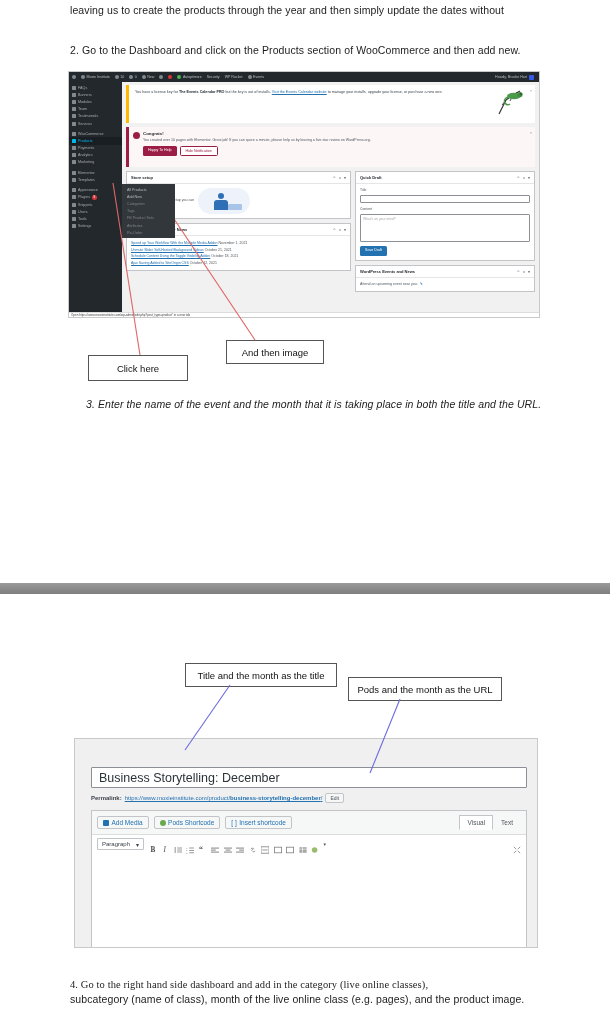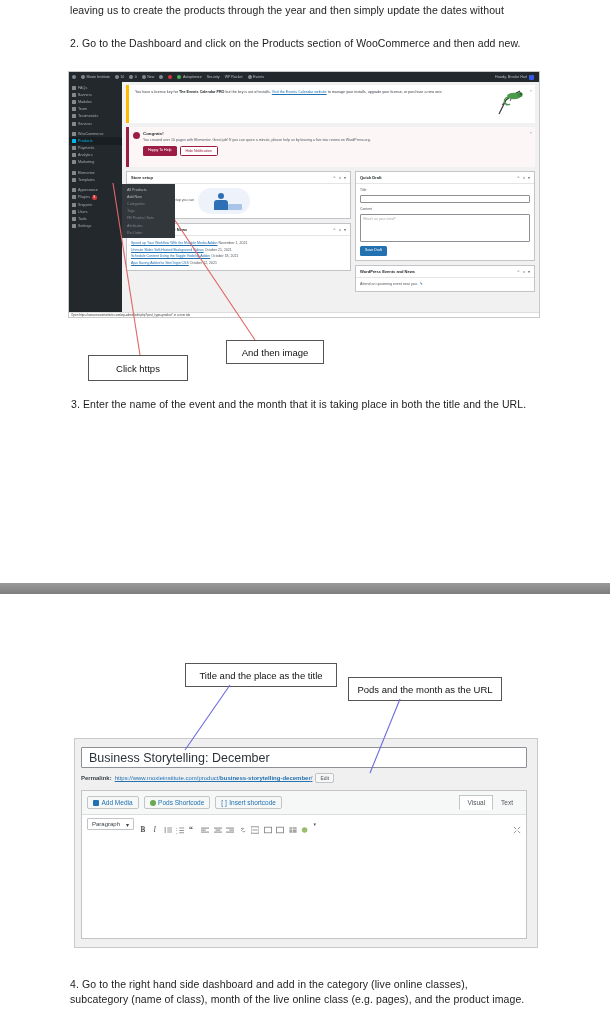--- a/index.html
+++ b/index.html
@@ -101,21 +101,21 @@
   
   .callout{position:absolute;background:#fff;border:1px solid #555;
            font-size:9.5px;color:#111;display:flex;align-items:center;
            justify-content:center;text-align:center;}
   svg.lines{position:absolute;left:0;top:0;width:610px;height:1024px;
             pointer-events:none;}
 
   
   .ed{position:absolute;left:74px;top:738px;width:462px;height:208px;
       background:#f0f0f1;border:1px solid #c9c9c9;overflow:hidden;}
-  .ed-inner{padding:8px 10px 0 6px;}
+  .ed-inner{padding:8px 10px 0 16px;margin-top:20px;}
   .title-field{background:#fff;border:1px solid #8c8f94;height:19px;
                display:flex;align-items:center;padding:0 7px;
                font-size:12.5px;color:#2c3338;border-radius:1px;}
   .permalink{margin-top:5px;font-size:6px;color:#50575e;display:flex;
              align-items:center;gap:3px;}
   .permalink .lnk{color:#2271b1;text-decoration:underline;}
   .permalink .slug{color:#2271b1;text-decoration:underline;font-weight:bold;}
   .pl-edit{border:1px solid #c3c4c7;background:#f6f7f7;color:#50575e;
            font-size:5px;padding:1px 4px;border-radius:2px;}
 
@@ -140,21 +140,21 @@
 </head>
 <body>
 
 <div class="screen">
 
   <div class="page page-1"></div>
   <div class="page-gap"></div>
   <div class="page page-2"></div>
 
   <div class="doc-text" style="left:70px;top:3px;width:480px;">leaving us to create the products through the year and then simply update the dates without</div>
-  <div class="doc-text" style="left:70px;top:36px;width:490px;">2. Go to the Dashboard and click on the Products section of WooCommerce and then add new.</div>
+  <div class="doc-text" style="left:70px;top:43px;width:490px;">2. Go to the Dashboard and click on the Products section of WooCommerce and then add new.</div>
 
   <div class="wp">
 
     <div class="wp-adminbar">
       <span class="ab-dot"></span>
       <span class="ab-item">
         <span class="ab-dot"></span>
         <span>Moxie Institute</span>
       </span>
       <span class="ab-item">
@@ -394,26 +394,26 @@
       <div class="dim">Categories</div>
       <div class="dim">Tags</div>
       <div class="dim">FB Product Sets</div>
       <div class="dim">Attributes</div>
       <div class="dim">Re-Order</div>
     </div>
 
     <div class="statusbar">Open https://www.moxieinstitute.com/wp-admin/edit.php?post_type=product" in a new tab</div>
   </div>
 
-  <div class="callout" style="left:88px;top:355px;width:98px;height:24px;">Click https</div>
+  <div class="callout" style="left:88px;top:355px;width:98px;height:24px;">Click here</div>
   <div class="callout" style="left:226px;top:340px;width:96px;height:22px;">And then image</div>
 
-  <div class="doc-text" style="left:71px;top:397px;width:495px;">3. Enter the name of the event and the month that it is taking place in both the title and the URL.</div>
-
-  <div class="callout" style="left:185px;top:663px;width:150px;height:22px;">Title and the place as the title</div>
+  <div class="doc-text" style="left:86px;top:397px;width:495px;font-style:italic;">3. Enter the name of the event and the month that it is taking place in both the title and the URL.</div>
+
+  <div class="callout" style="left:185px;top:663px;width:150px;height:22px;">Title and the month as the title</div>
   <div class="callout" style="left:348px;top:677px;width:152px;height:22px;">Pods and the month as the URL</div>
 
   <div class="ed">
     <div class="ed-inner">
       <div class="title-field">Business Storytelling: December</div>
 
       <div class="permalink">
         <span style="font-weight:bold;color:#3c434a;">Permalink:</span>
         <span><span class="lnk">https://www.moxieinstitute.com/product/</span><span class="slug">business-storytelling-december</span><span class="lnk">/</span></span>
         <span class="pl-edit">Edit</span>
@@ -507,21 +507,21 @@
           <span style="font-size:5px;color:#555;">▾</span>
           <span class="ti" style="margin-left:auto;"><svg viewBox="0 0 10 10">
                 <path d="M1 1 L4 4 M9 1 L6 4 M1 9 L4 6 M9 9 L6 6" stroke="#555" stroke-width="1" fill="none"></path>
               </svg></span>
         </div>
       </div>
       <div class="ed-body"></div>
     </div>
   </div>
 
-  <div class="doc-text" style="left:70px;top:977px;width:490px;">4. Go to the right hand side dashboard and add in the category (live online classes),</div>
+  <div class="doc-text" style="left:70px;top:977px;width:490px;font-family:Liberation Serif, serif;">4. Go to the right hand side dashboard and add in the category (live online classes),</div>
   <div class="doc-text" style="left:70px;top:992px;width:490px;">subcategory (name of class), month of the live online class (e.g. pages), and the product image.</div>
 
   <svg class="lines">
     <line x1="140" y1="355" x2="113" y2="183" stroke="#e06666" stroke-width="1.1"></line>
     <line x1="255" y1="340" x2="152" y2="186" stroke="#e06666" stroke-width="1.1"></line>
     <line x1="230" y1="685" x2="185" y2="750" stroke="#6a6ae0" stroke-width="1.1"></line>
     <line x1="400" y1="699" x2="370" y2="773" stroke="#6a6ae0" stroke-width="1.1"></line>
   </svg>
 
 </div>

